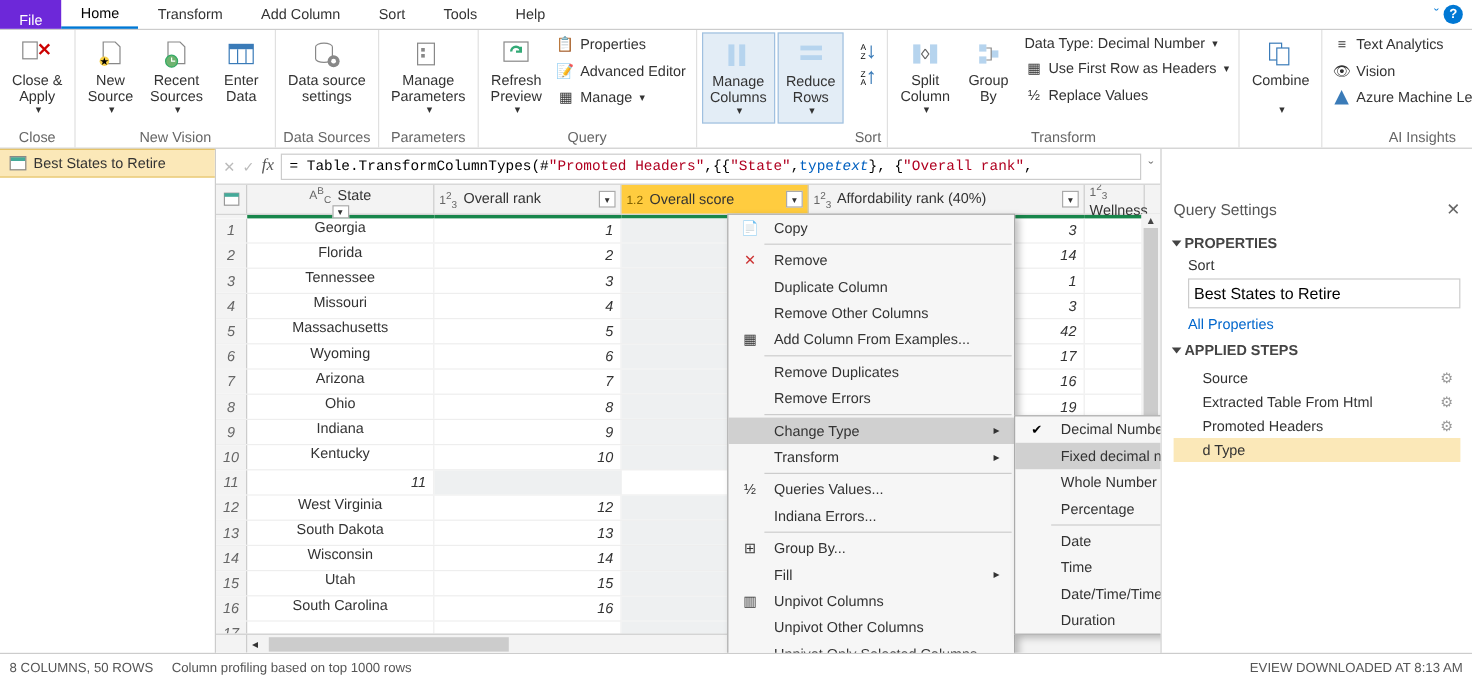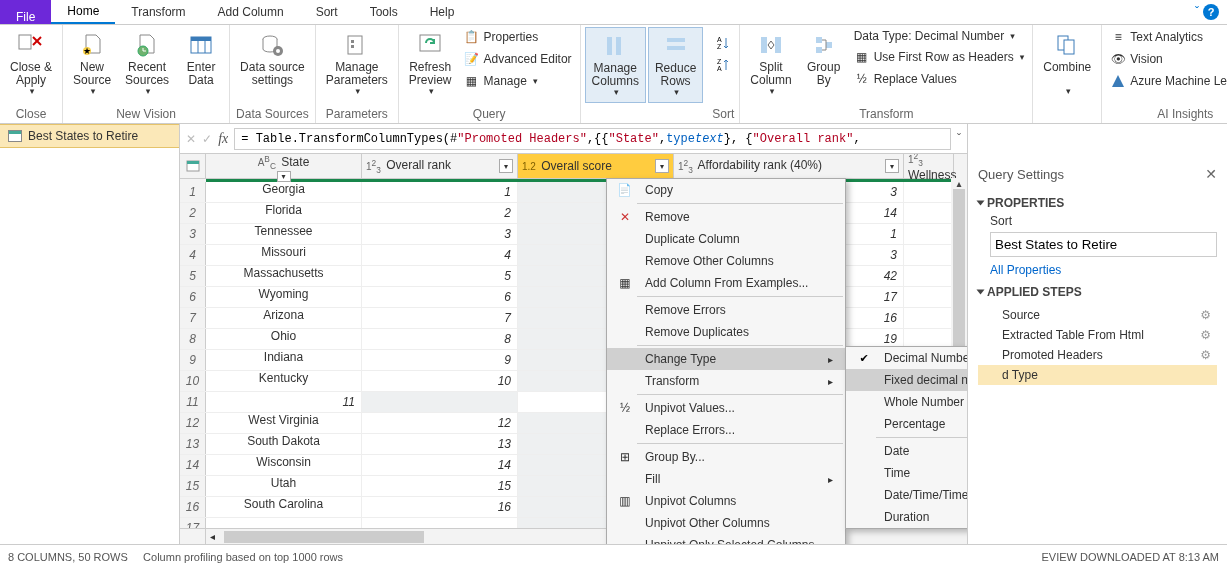--- a/index.html
+++ b/index.html
@@ -623,25 +623,25 @@
           <span class="mi-icon"></span>
           <span>Remove Other Columns</span>
         </div>
       <div class="menu-item">
           <span class="mi-icon">▦</span>
           <span>Add Column From Examples...</span>
         </div>
       <div class="sep"></div>
       <div class="menu-item">
           <span class="mi-icon"></span>
+          <span>Remove Duplicates</span>
+        </div>
+      <div class="menu-item">
+          <span class="mi-icon"></span>
           <span>Remove Errors</span>
-        </div>
-      <div class="menu-item">
-          <span class="mi-icon"></span>
-          <span>Remove Duplicates</span>
         </div>
       <div class="sep"></div>
       <div class="menu-item highlight" style="position:relative">
           <span class="mi-icon"></span>
           <span>Change Type</span>
           <span class="arrow-right">▸</span>
         <div class="context-menu submenu" style="top:-2px; width:185px;">
           <div class="menu-item">
               <span class="mi-icon check">✔</span>
               <span>Decimal Number</span>
@@ -679,25 +679,25 @@
         </div>
       </div>
       <div class="menu-item">
           <span class="mi-icon"></span>
           <span>Transform</span>
           <span class="arrow-right">▸</span>
         </div>
       <div class="sep"></div>
       <div class="menu-item">
           <span class="mi-icon">½</span>
-          <span>Unpivot Values...</span>
-        </div>
-      <div class="menu-item">
-          <span class="mi-icon"></span>
-          <span>Replace Errors...</span>
+          <span>Queries Values...</span>
+        </div>
+      <div class="menu-item">
+          <span class="mi-icon"></span>
+          <span>Indiana Errors...</span>
         </div>
       <div class="sep"></div>
       <div class="menu-item">
           <span class="mi-icon">⊞</span>
           <span>Group By...</span>
         </div>
       <div class="menu-item">
           <span class="mi-icon"></span>
           <span>Fill</span>
           <span class="arrow-right">▸</span>

